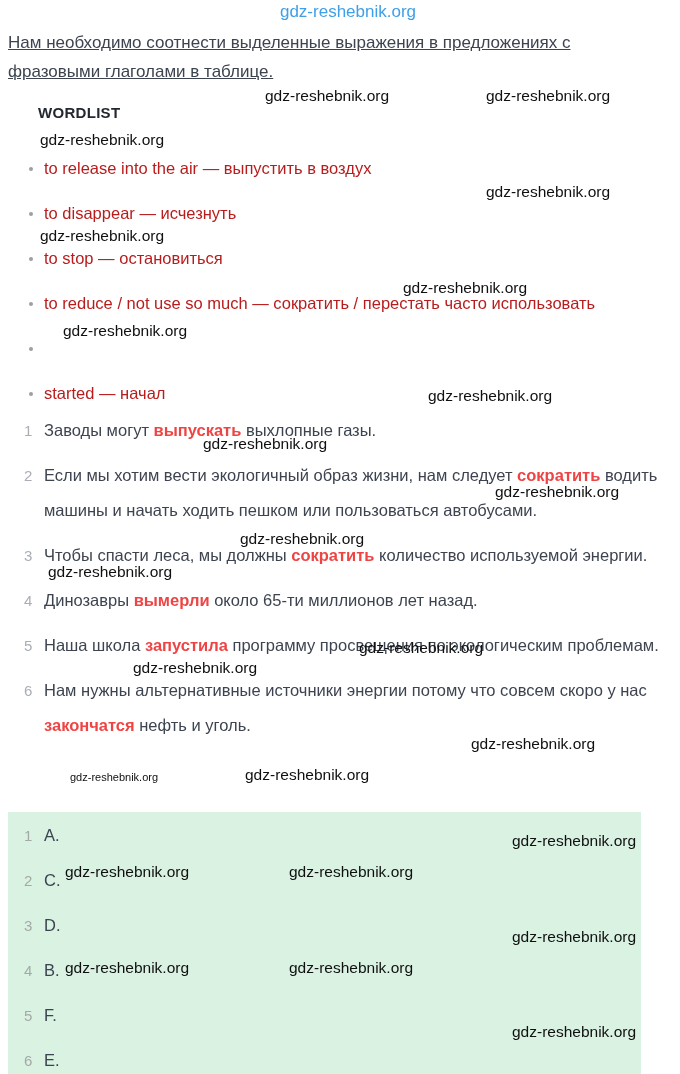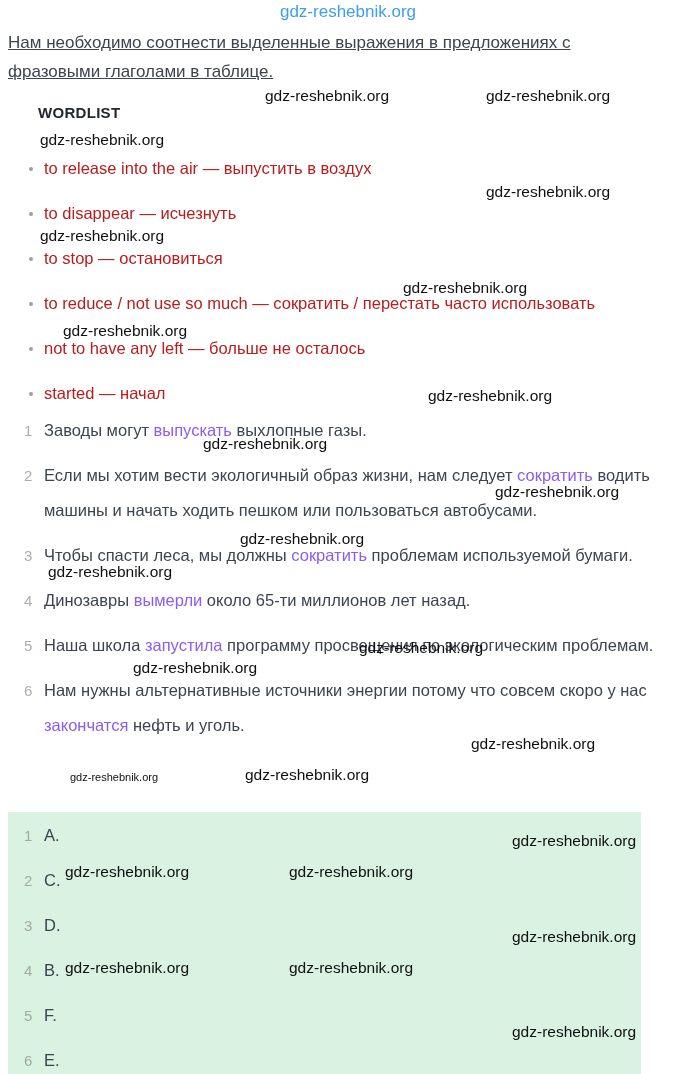--- a/index.html
+++ b/index.html
@@ -85,21 +85,21 @@
     color: #3d4450;
   }
   .sentence .stext { display: block; width: 622px; }
   .snum {
     position: absolute;
     left: 16px; top: 0;
     font-size: 15px;
     line-height: 35px;
     color: #a9adb4;
   }
-  .sentence b, .sentence .b { font-weight: 400; color: #8b5cf6; }
+  .sentence b, .sentence .b { font-weight: 700; color: #ef4444; }
   .answers {
     position: absolute;
     top: 812px; left: 0;
     width: 633px;
     height: 262px;
     background: #d9f2e2;
     padding-top: 1px;
   }
   .answer-row {
     position: relative;
@@ -140,40 +140,39 @@
     <li>
         <span class="dot"></span>
         <span>to stop — остановиться</span>
       </li>
     <li>
         <span class="dot"></span>
         <span>to reduce / not use so much — сократить / перестать часто использовать</span>
       </li>
     <li>
         <span class="dot"></span>
-        <span>not to have any left — больше не осталось</span>
       </li>
     <li>
         <span class="dot"></span>
         <span>started — начал</span>
       </li>
   </ul>
 
   <div class="sentences">
     <div class="sentence">
       <span class="snum">1</span>
       <span class="stext"><span>Заводы могут </span><span class="b">выпускать</span><span> выхлопные газы.</span></span>
     </div>
     <div class="sentence">
       <span class="snum">2</span>
       <span class="stext"><span>Если мы хотим вести экологичный образ жизни, нам следует </span><span class="b">сократить</span><span> водить машины и начать ходить пешком или пользоваться автобусами.</span></span>
     </div>
     <div class="sentence">
       <span class="snum">3</span>
-      <span class="stext"><span>Чтобы спасти леса, мы должны </span><span class="b">сократить</span><span> проблемам используемой бумаги.</span></span>
+      <span class="stext"><span>Чтобы спасти леса, мы должны </span><span class="b">сократить</span><span> количество используемой энергии.</span></span>
     </div>
     <div class="sentence">
       <span class="snum">4</span>
       <span class="stext"><span>Динозавры </span><span class="b">вымерли</span><span> около 65-ти миллионов лет назад.</span></span>
     </div>
     <div class="sentence">
       <span class="snum">5</span>
       <span class="stext"><span>Наша школа </span><span class="b">запустила</span><span> программу просвещения по экологическим проблемам.</span></span>
     </div>
     <div class="sentence">

